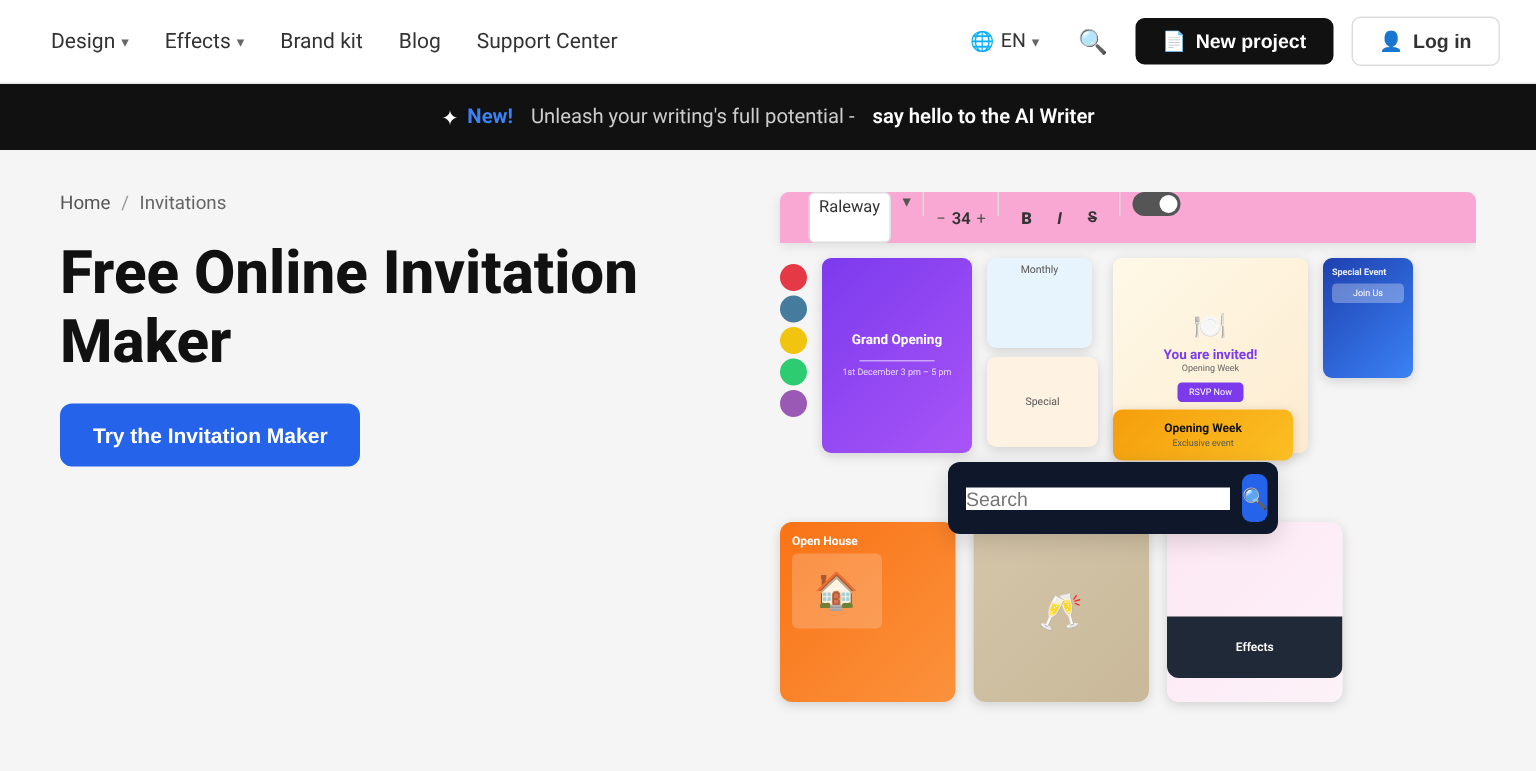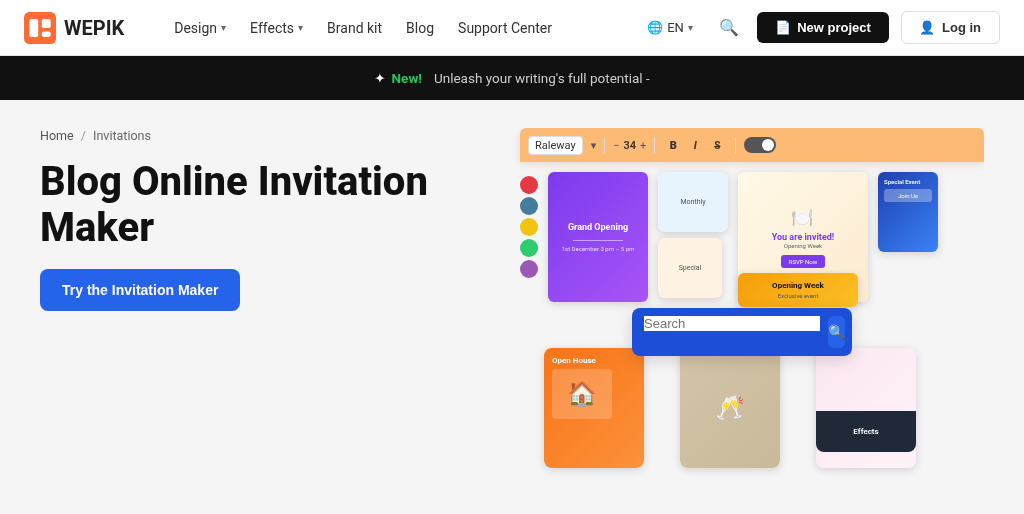--- a/index.html
+++ b/index.html
@@ -116,21 +116,21 @@
       gap: 12px;
       color: white;
       font-size: 13.5px;
     }
     .banner-new {
       display: flex;
       align-items: center;
       gap: 6px;
     }
     .banner-new-badge {
-      color: #22c55e;
+      color: #3b82f6;
       font-weight: 700;
     }
     .banner-text {
       color: #ccc;
     }
     .banner-highlight {
       color: white;
       font-weight: 600;
     }
     .start-writing-btn {
@@ -211,25 +211,24 @@
       height: 100%;
     }
 
     
     .editor-bar {
       position: absolute;
       top: 0;
       left: 20px;
       right: 0;
       height: 34px;
-      background: #fdba74;
+      background: #f9a8d4;
       border-radius: 6px 6px 0 0;
       display: flex;
-      align-items: center;
-      padding: 0 8px;
+      padding: 0 19px;
       gap: 8px;
       box-shadow: 0 2px 8px rgba(0,0,0,0.1);
       z-index: 5;
     }
     .font-selector {
       font-size: 11px;
       color: #333;
       border: 1px solid #ddd;
       border-radius: 4px;
       padding: 2px 6px;
@@ -332,21 +331,21 @@
       font-size: 6px;
       opacity: 0.8;
     }
     .card-small-1 {
       width: 70px;
       height: 60px;
       background: #e8f4fd;
       border-radius: 6px;
     }
     .card-small-2 {
-      width: 64px;
+      width: 74px;
       height: 60px;
       background: #fef3e2;
       border-radius: 6px;
     }
     .card-you-invited {
       width: 130px;
       height: 130px;
       background: linear-gradient(135deg, #fef9e7, #fdebd0);
       border-radius: 6px;
       display: flex;
@@ -387,25 +386,25 @@
       font-weight: 700;
       color: #111;
     }
 
     
     .search-bar-overlay {
       position: absolute;
       top: 180px;
       left: 50%;
       transform: translateX(-50%);
-      background: #1d4ed8;
+      background: #0f172a;
       border-radius: 8px;
       padding: 8px 12px;
       display: flex;
-      align-items: flex-start;
+      align-items: center;
       gap: 8px;
       box-shadow: 0 4px 16px rgba(0,0,0,0.15);
       width: 220px;
       z-index: 10;
     }
     .search-input-fake {
       flex: 1;
       font-size: 13px;
       color: #999;
       border: none;
@@ -427,51 +426,41 @@
     
     .cards-bottom {
       position: absolute;
       top: 220px;
       left: 20px;
       right: 0;
       display: flex;
       gap: 12px;
     }
     .bottom-card {
-      width: 100px;
+      width: 117px;
       height: 120px;
       border-radius: 8px;
       overflow: hidden;
       box-shadow: 0 2px 8px rgba(0,0,0,0.15);
-      margin-left: 24px;
     }
     .bc1 { background: linear-gradient(135deg, #f97316, #fb923c); position: relative; }
     .bc1-inner {
       width: 100%;
       height: 100%;
       display: flex;
       flex-direction: column;
       padding: 8px;
     }
     .bc2 { background: #e5e7eb; }
     .bc3 { background: linear-gradient(135deg, #fce7f3, #fdf2f8); position: relative; }
   </style>
 </head>
 <body>
 
 <nav class="navbar">
-  <div class="logo">
-    <svg class="logo-icon" viewBox="0 0 36 36" fill="none" xmlns="http://www.w3.org/2000/svg">
-      <rect width="36" height="36" rx="6" fill="#FF6B35"></rect>
-      <rect x="6" y="8" width="10" height="20" rx="2" fill="white"></rect>
-      <rect x="20" y="8" width="10" height="10" rx="2" fill="white"></rect>
-      <rect x="20" y="22" width="10" height="6" rx="2" fill="white"></rect>
-    </svg>
-    <span>WEPIK</span>
-  </div>
   <div class="nav-links">
     <div class="nav-link">
       <span>Design</span>
       <span class="chevron">▾</span>
     </div>
     <div class="nav-link">
       <span>Effects</span>
       <span class="chevron">▾</span>
     </div>
     <div class="nav-link">
@@ -503,33 +492,34 @@
     </button>
   </div>
 </nav>
 
 <div class="banner">
   <div class="banner-new">
     <span>✦</span>
     <span class="banner-new-badge">New!</span>
   </div>
   <span class="banner-text">Unleash your writing's full potential -</span>
+  <span class="banner-highlight">say hello to the AI Writer</span>
 </div>
 
 <div class="main">
 
   <div class="left-content">
     <div class="breadcrumb">
       <a href="#">
         <span>Home</span>
       </a>
       <span class="breadcrumb-sep">/</span>
       <span>Invitations</span>
     </div>
-    <h1 class="page-title">Blog Online Invitation Maker</h1>
+    <h1 class="page-title">Free Online Invitation Maker</h1>
     <button class="cta-btn">
       <span>Try the Invitation Maker</span>
     </button>
   </div>
 
   <div class="right-content">
     <div class="preview-area">
 
       <div class="editor-bar">
         <div class="font-selector">
@@ -562,21 +552,21 @@
         </div>
         <div class="top-cards">
 
           <div class="card card-grand-opening">
             <div class="card-title">Grand Opening</div>
             <div style="width:50px;height:1px;background:rgba(255,255,255,0.5);margin:4px 0;"></div>
             <div class="card-sub">1st December 3 pm – 5 pm</div>
           </div>
 
           <div style="display:flex;flex-direction:column;gap:6px;">
-            <div class="card-small-1 card" style="display:flex;align-items:center;justify-content:center;">
+            <div class="card-small-1 card" style="display:flex;align-items:flex-start;justify-content:center;">
               <div style="font-size:7px;color:#555;padding:4px;text-align:center;">Monthly</div>
             </div>
             <div class="card-small-2 card" style="display:flex;align-items:center;justify-content:center;">
               <div style="font-size:7px;color:#555;padding:4px;text-align:center;">Special</div>
             </div>
           </div>
 
           <div style="position:relative;">
             <div class="card card-you-invited">
               <div style="font-size:18px;margin-bottom:4px;">🍽️</div>

